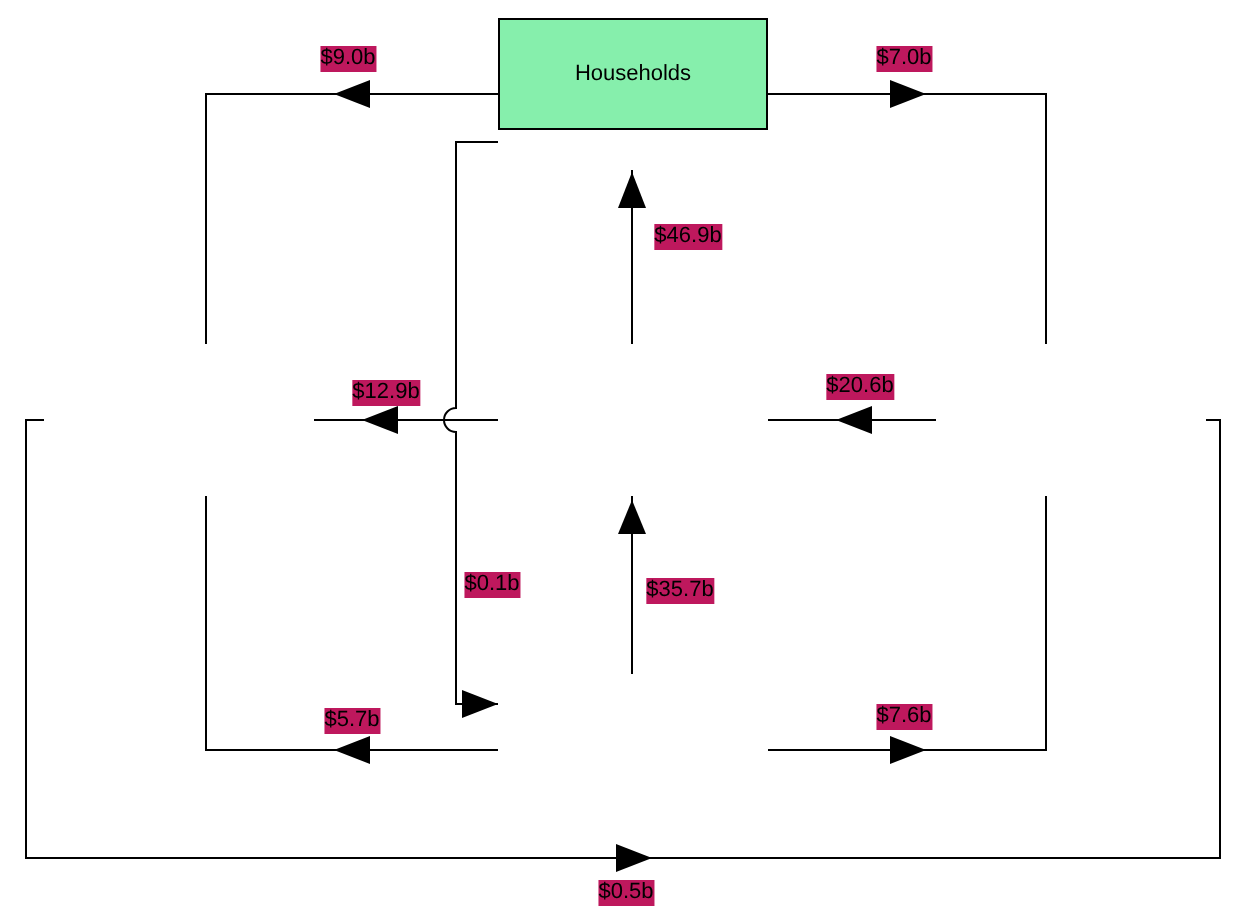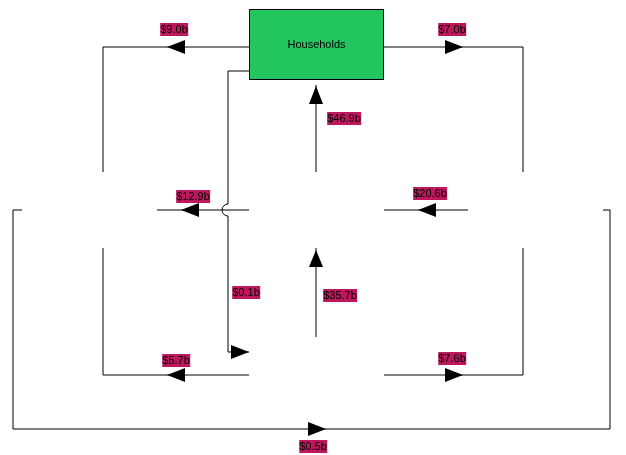--- a/index.html
+++ b/index.html
@@ -26,24 +26,24 @@
     stroke: #000000;
     stroke-width: 1;
   }
   .arrowhead {
     fill: #000000;
     stroke: none;
   }
   .box {
     position: absolute;
     width: 135px;
-    height: 71px;
+    height: 56px;
     box-sizing: border-box;
     border: 1px solid #000000;
-    background: #22c55e;
+    background: #86efac;
     display: flex;
     align-items: center;
     justify-content: center;
   }
   .box-label {
     display: block;
     max-width: 92px;
     text-align: center;
     font-size: 11px;
     line-height: 13px;

